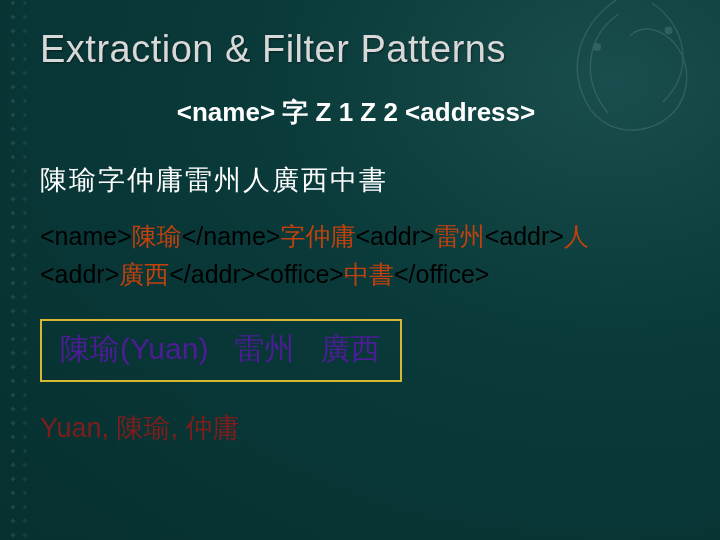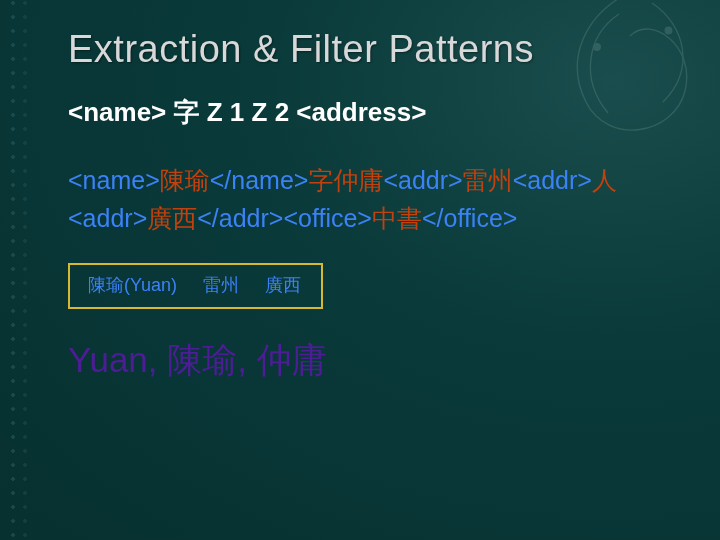--- a/index.html
+++ b/index.html
@@ -32,63 +32,63 @@
     top: -30px;
     width: 220px;
     height: 220px;
     opacity: 0.18;
     pointer-events: none;
   }
   .slide {
     position: relative;
     padding: 28px 48px 0 40px;
     height: 100%;
-    margin-left: 28px;
   }
   .title {
     font-size: 38px;
     font-weight: 400;
     color: #d8d8d8;
     letter-spacing: 0.5px;
     margin-bottom: 24px;
     text-shadow: 1px 1px 2px rgba(0,0,0,0.4);
   }
   .pattern-line {
     font-size: 26px;
     color: #ffffff;
     font-weight: 600;
     margin-bottom: 32px;
+    text-align: center;
   }
   .example-source {
     font-size: 27px;
     color: #ffffff;
     margin-bottom: 20px;
     letter-spacing: 2px;
   }
   .tagged {
     font-size: 25px;
     line-height: 1.5;
     margin-bottom: 26px;
   }
-  .tagged .tag { color: #3b82f6; }
+  .tagged .tag { color: #000000; }
   .tagged .txt { color: #c2410c; }
   .boxed-row {
     display: inline-flex;
     gap: 26px;
     border: 2px solid #d6b833;
     padding: 8px 20px 10px 18px;
-    font-size: 18px;
-    color: #3b82f6;
+    font-size: 30px;
+    color: #4c1d95;
     margin-bottom: 28px;
     align-items: baseline;
   }
   .boxed-row span { white-space: nowrap; }
   .footer-line {
-    font-size: 35px;
-    color: #4c1d95;
+    font-size: 27px;
+    color: #7f1d1d;
   }
 </style>
 </head>
 <body>
 
 <div class="border-dots"></div>
 <div class="border-dots inner"></div>
 
 <svg class="flourish" viewBox="0 0 200 200">
   <g fill="none" stroke="#a8c8c0" stroke-width="1.2">
@@ -99,20 +99,21 @@
     <circle cx="135" cy="55" r="3" fill="#a8c8c0"></circle>
   </g>
 </svg>
 
 <div class="slide">
 
   <h1 class="title">Extraction &amp; Filter Patterns</h1>
 
   <div class="pattern-line">&lt;name&gt; 字 Z 1 Z 2 &lt;address&gt;</div>
 
+  <div class="example-source">陳瑜字仲庸雷州人廣西中書</div>
 
   <div class="tagged">
     <span class="tag">&lt;name&gt;</span><span class="txt">陳瑜</span><span class="tag">&lt;/name&gt;</span><span class="txt">字仲庸</span><span class="tag">&lt;addr&gt;</span><span class="txt">雷州</span><span class="tag">&lt;addr&gt;</span><span class="txt">人</span><br>
     <span class="tag">&lt;addr&gt;</span><span class="txt">廣西</span><span class="tag">&lt;/addr&gt;&lt;office&gt;</span><span class="txt">中書</span><span class="tag">&lt;/office&gt;</span>
   </div>
 
   <div class="boxed-row">
     <span>陳瑜(Yuan)</span>
     <span>雷州</span>
     <span>廣西</span>

